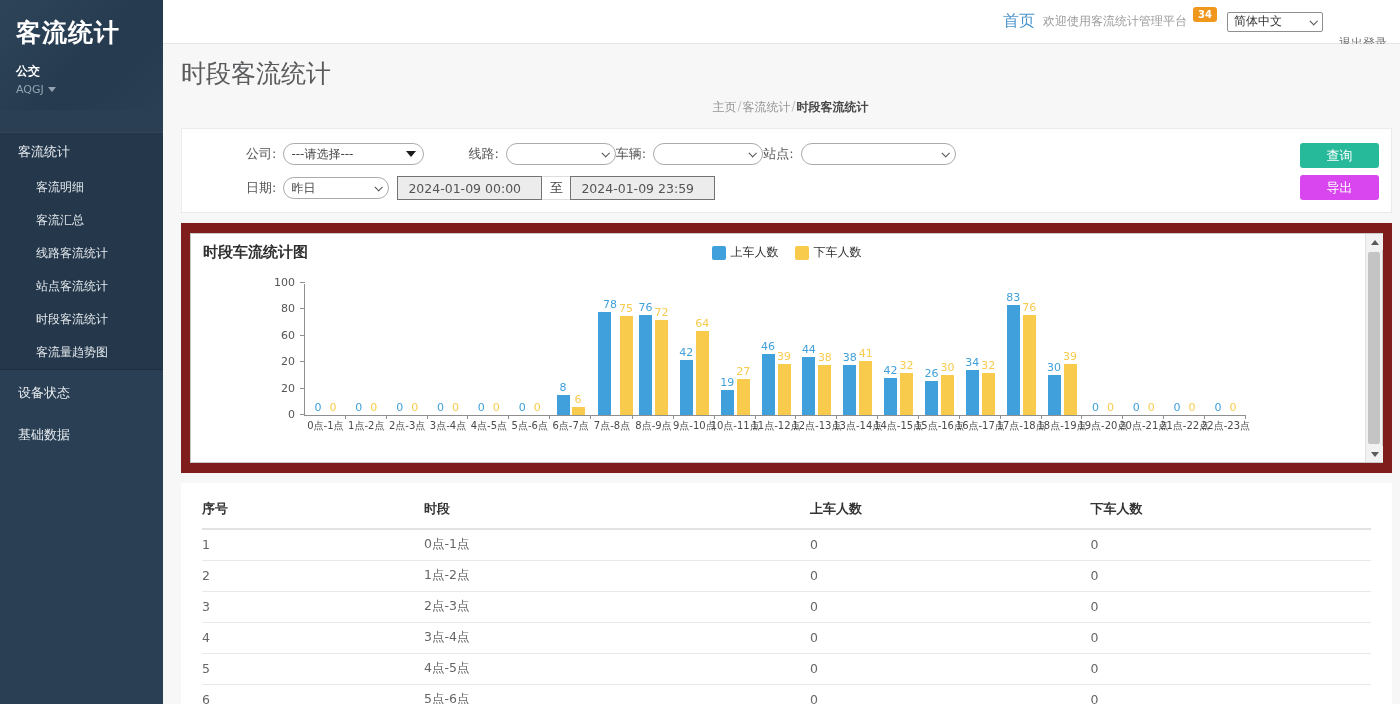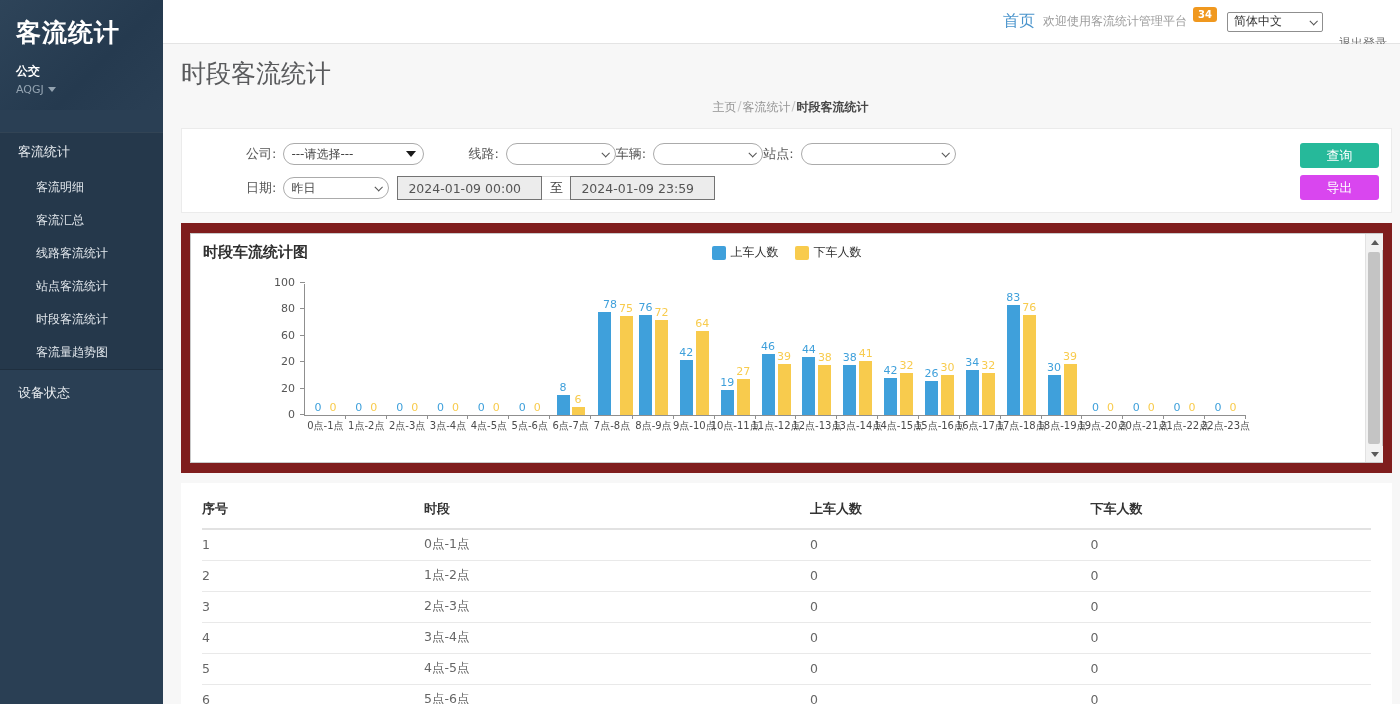--- a/index.html
+++ b/index.html
@@ -127,20 +127,21 @@
       <div class="section-block">
         <div class="menu-section">客流统计</div>
         <div class="submenu-item">客流明细</div>
         <div class="submenu-item">客流汇总</div>
         <div class="submenu-item">线路客流统计</div>
         <div class="submenu-item">站点客流统计</div>
         <div class="submenu-item">时段客流统计</div>
         <div class="submenu-item">客流量趋势图</div>
       </div>
       <div class="menu-section plain">设备状态</div>
+      <div class="menu-section plain">基础数据</div>
     </div>
   </div>
 
   <div class="topbar">
     <span class="home-link">首页</span>
     <span class="welcome">欢迎使用客流统计管理平台</span>
     <span class="badge">34</span>
     <div class="lang-select">
       <span>简体中文</span>
       <span class="chev"></span>

